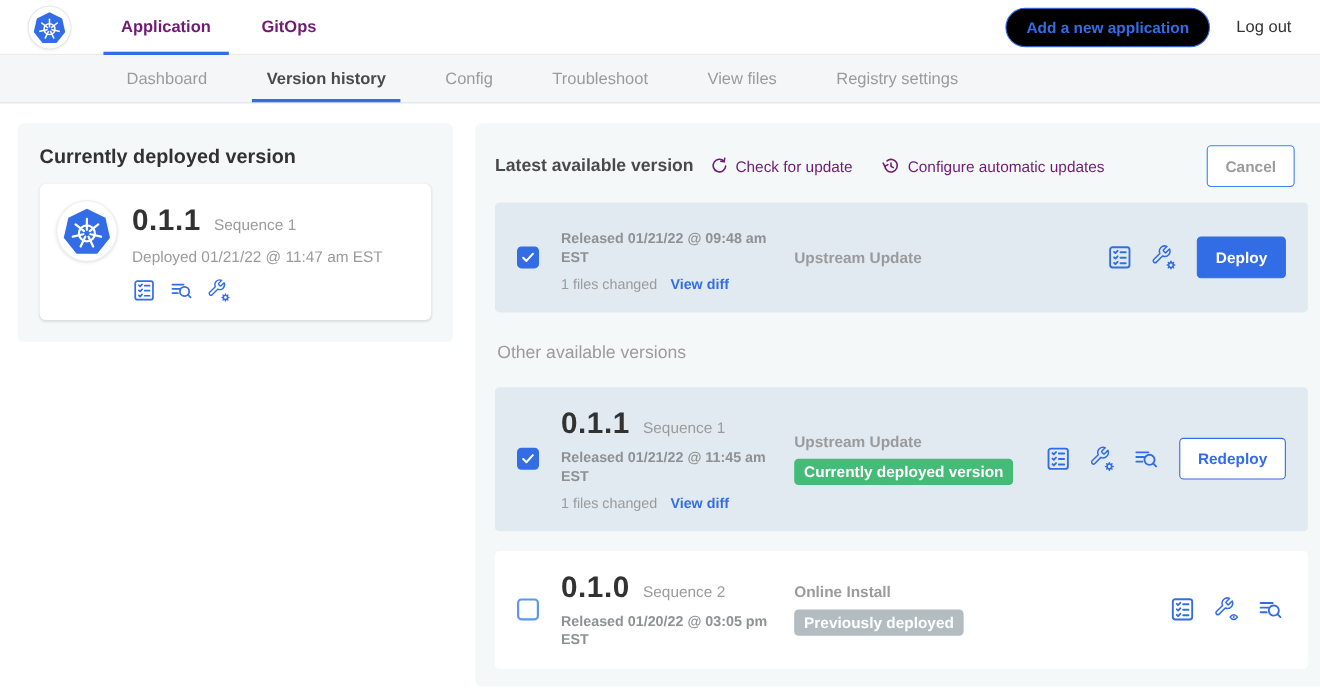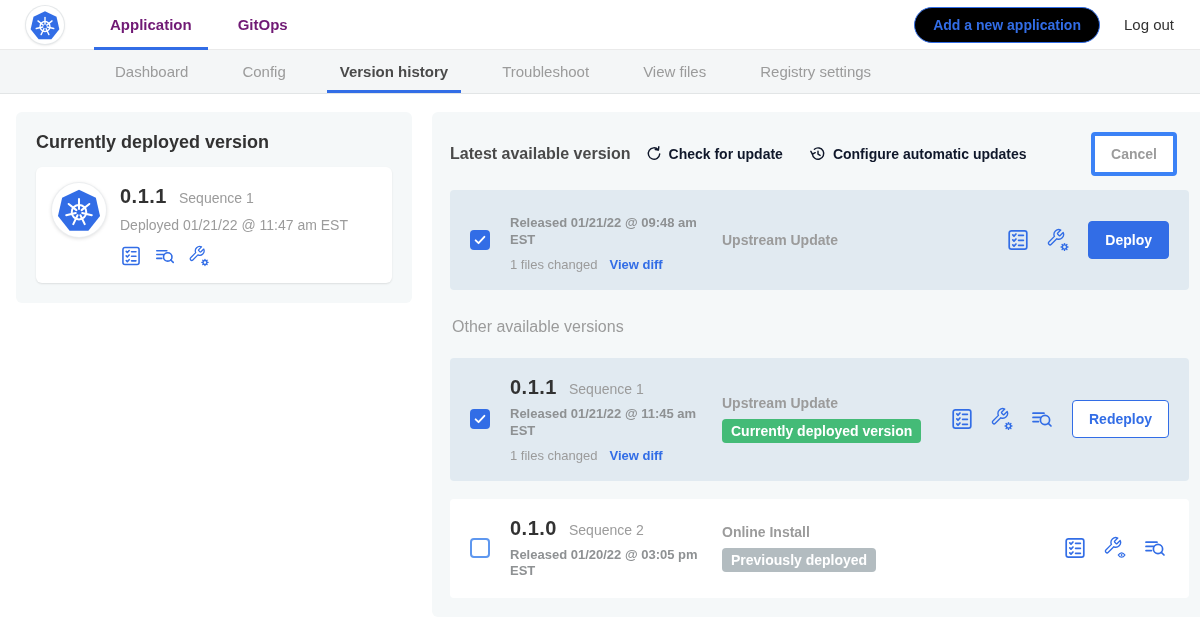--- a/index.html
+++ b/index.html
@@ -88,43 +88,43 @@
   }
   .app-logo {
     width: 54px; height: 54px; border-radius: 50%;
     background: #fff; box-shadow: 0 0 0 1px #eceef0, 0 1px 4px rgba(0,0,0,.18);
     display: flex; align-items: center; justify-content: center;
     flex-shrink: 0;
   }
   .app-logo svg { width: 44px; height: 44px; }
   .deployed-info { padding-top: 2px; }
   .version-row { display: flex; align-items: baseline; gap: 12px; }
-  .version-number { font-size: 20px; font-weight: bold; color: #323232; letter-spacing: .5px; }
+  .version-number { font-size: 27px; font-weight: bold; color: #323232; letter-spacing: .5px; }
   .sequence-label { font-size: 14px; color: #9b9b9b; }
   .deployed-ts { font-size: 14px; color: #9b9b9b; margin-top: 9px; }
   .icon-row { display: flex; align-items: center; gap: 12px; margin-top: 12px; color: #326de6; }
   .icon-row svg, .row-icons svg { width: 22px; height: 22px; cursor: pointer; }
 
   
   .available-panel { flex: 1; padding: 16px 18px; min-height: 505px; }
   .available-header { display: flex; align-items: center; padding: 4px 0 14px; }
   .available-title { font-size: 16px; font-weight: bold; color: #4a4a4a; margin-right: 14px; }
   .header-link {
     display: flex; align-items: center; gap: 6px;
-    color: #0f172a; font-size: 14px; font-weight: bold; cursor: pointer;
+    color: #701a75; font-size: 14px; font-weight: normal; cursor: pointer;
     margin-right: 26px;
   }
   .header-link svg { width: 18px; height: 18px; }
   .available-header .spacer { flex: 1; }
   .btn {
     font-family: "Liberation Sans", sans-serif;
     font-size: 14px; font-weight: bold;
     border-radius: 4px; padding: 10px 16px; cursor: pointer;
   }
-  .btn-secondary { background: #fff; color: #9b9b9b; border: 4px solid #3b82f6; margin-right: 12px; }
+  .btn-secondary { background: #fff; color: #9b9b9b; border: 1px solid #3b82f6; margin-right: 12px; }
   .btn-primary { background: #326de6; color: #fff; border: 1px solid #326de6; }
   .btn-outline { background: #fff; color: #326de6; border: 1px solid #326de6; }
 
   .version-card {
     display: flex; align-items: center;
     border-radius: 4px; padding: 18px 20px;
     margin-bottom: 0;
   }
   .version-card.selected { background: #e1eaf1; }
   .version-card.plain { background: #ffffff; }
@@ -264,25 +264,25 @@
   <div class="header-right">
     <button class="pill-button">Add a new application</button>
     <span class="logout">Log out</span>
   </div>
 </div>
 
 <div class="subnav">
   <div class="subnav-tab">
       <span>Dashboard</span>
     </div>
+  <div class="subnav-tab active">
+      <span>Version history</span>
+    </div>
   <div class="subnav-tab">
       <span>Config</span>
-    </div>
-  <div class="subnav-tab active">
-      <span>Version history</span>
     </div>
   <div class="subnav-tab">
       <span>Troubleshoot</span>
     </div>
   <div class="subnav-tab">
       <span>View files</span>
     </div>
   <div class="subnav-tab">
       <span>Registry settings</span>
     </div>

